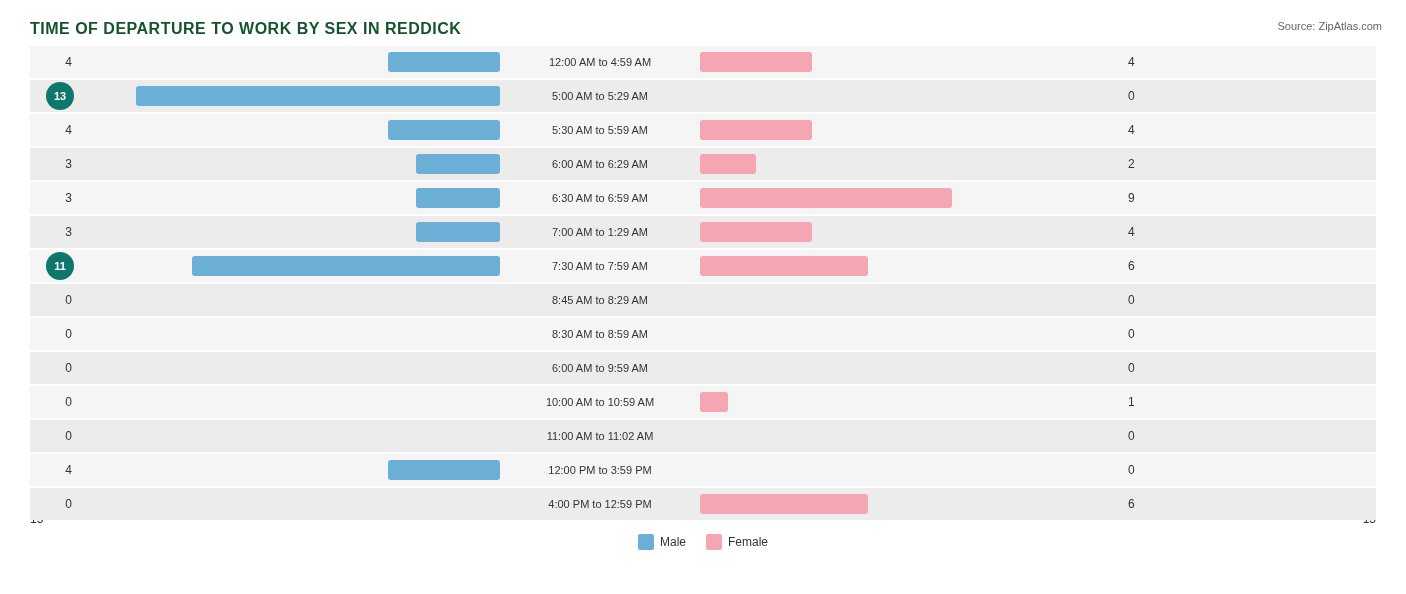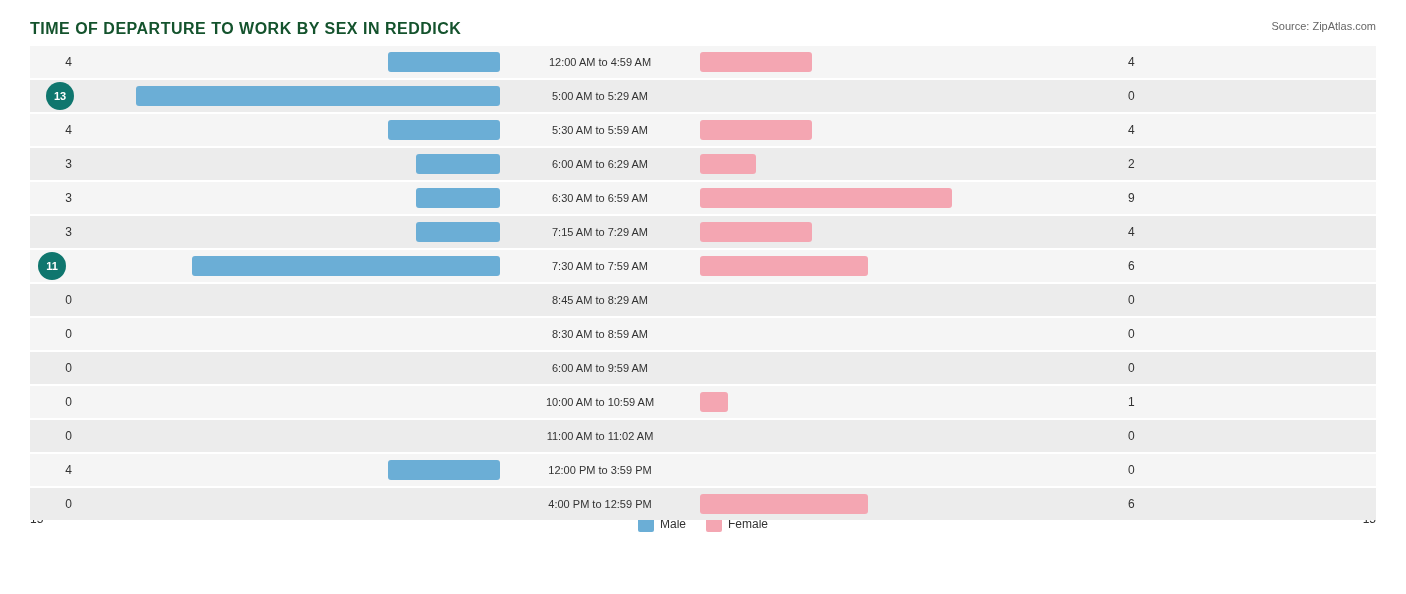--- a/index.html
+++ b/index.html
@@ -20,21 +20,21 @@
       font-size: 16px;
       font-weight: bold;
       color: #14532d;
       margin-bottom: 8px;
       text-transform: uppercase;
       letter-spacing: 0.5px;
     }
     .source-text {
       position: absolute;
       top: 20px;
-      right: 30px;
+      right: 24px;
       font-size: 11px;
       color: #666;
     }
     .chart-area {
       position: relative;
       width: 100%;
       height: calc(100% - 60px);
     }
     .row {
       display: flex;
@@ -111,21 +111,21 @@
     }
     .axis-label {
       font-size: 12px;
       color: #333;
     }
     .legend {
       display: flex;
       align-items: center;
       justify-content: center;
       gap: 20px;
-      margin-top: 4px;
+      margin-top: 22px;
     }
     .legend-item {
       display: flex;
       align-items: center;
       gap: 6px;
       font-size: 12px;
       color: #333;
     }
     .legend-box {
       width: 16px;
@@ -202,28 +202,28 @@
     <div class="right-bar-area">
       <div class="right-bar" style="width:252px;"></div>
     </div>
     <div class="right-value">9</div>
   </div>
       <div class="row">
     <div class="left-value">3</div>
     <div class="left-bar-area">
       <div class="left-bar" style="width:84px;"></div>
     </div>
-    <div class="label-cell">7:15 AM to 7:29 AM</div>
+    <div class="label-cell">7:00 AM to 1:29 AM</div>
     <div class="right-bar-area">
       <div class="right-bar" style="width:112px;"></div>
     </div>
     <div class="right-value">4</div>
   </div>
       <div class="row">
-    <div class="left-value" style="width:50px; display:flex; justify-content:center; padding-right:6px;">
+    <div class="left-value" style="width:50px; display:flex; justify-content:flex-end; padding-right:6px;">
       <span class="value-bubble">11</span>
     </div>
     <div class="left-bar-area">
       <div class="left-bar" style="width:308px;"></div>
     </div>
     <div class="label-cell">7:30 AM to 7:59 AM</div>
     <div class="right-bar-area">
       <div class="right-bar" style="width:168px;"></div>
     </div>
     <div class="right-value">6</div>

